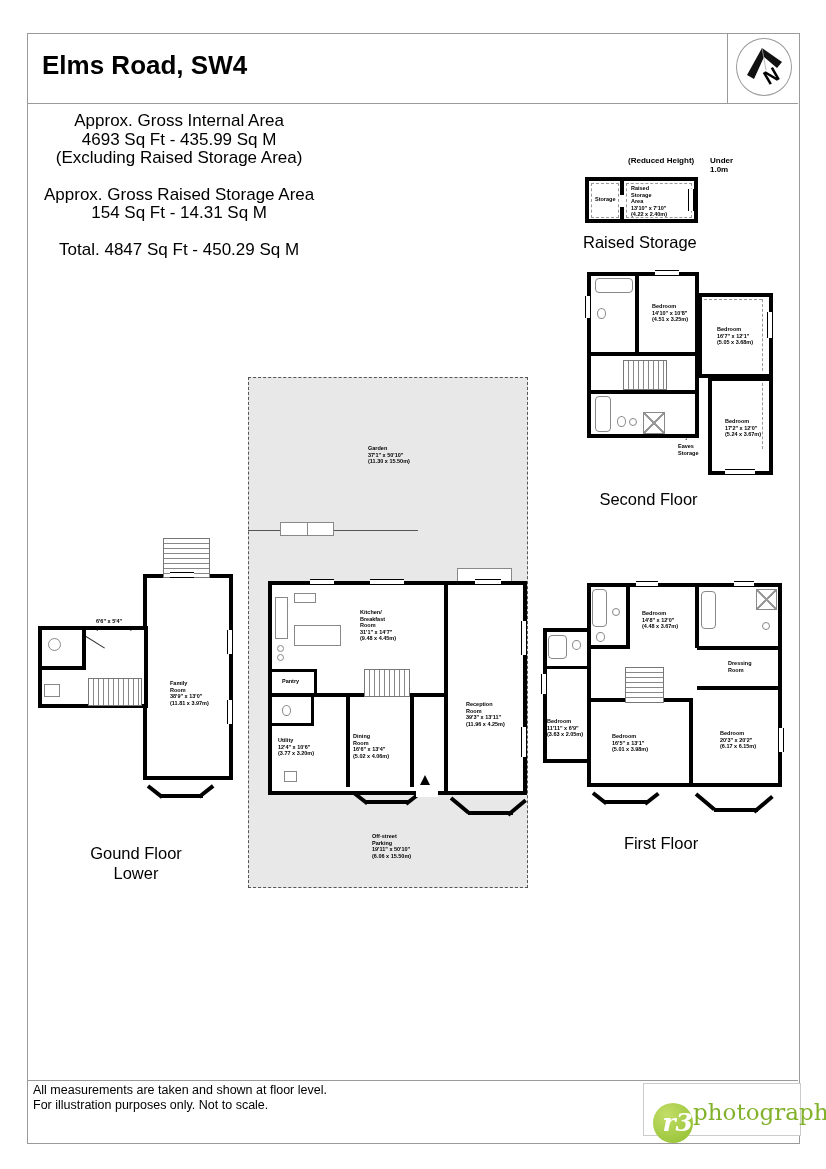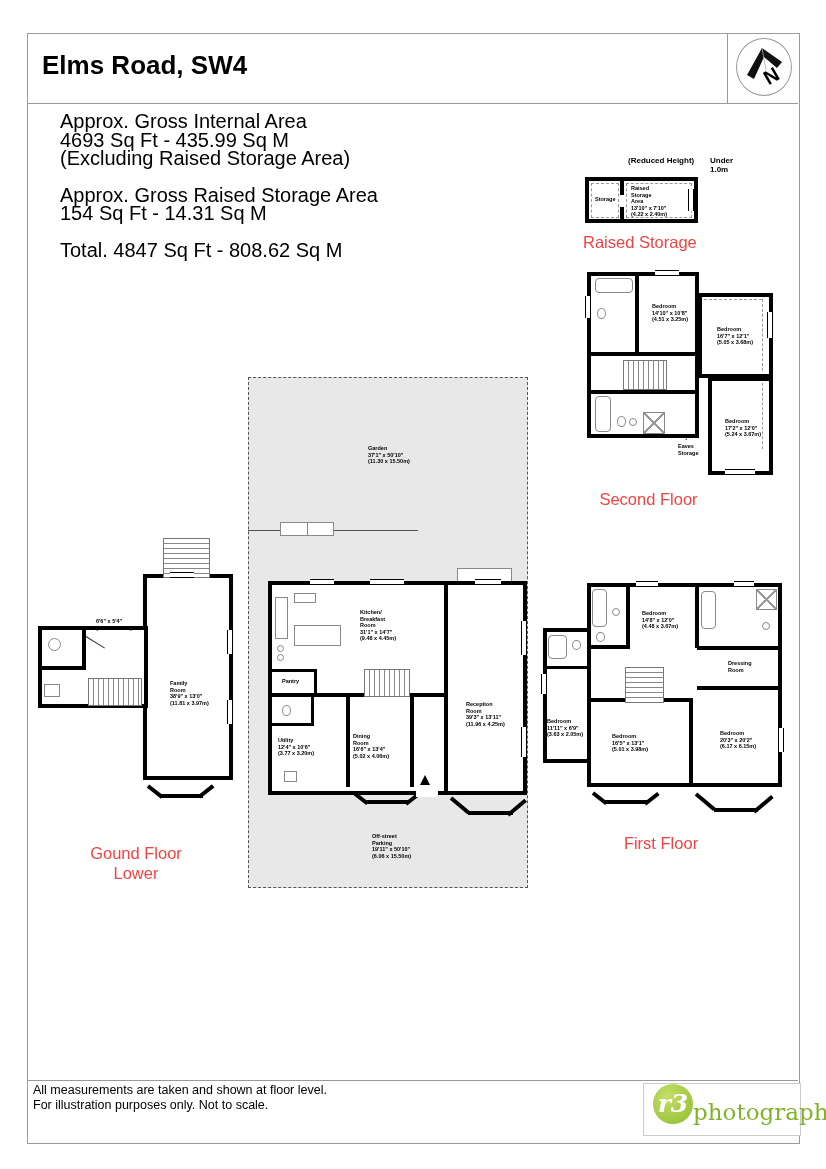--- a/index.html
+++ b/index.html
@@ -2,34 +2,34 @@
 <html><head>
 <meta charset="utf-8">
 <style>
   html,body{margin:0;padding:0;background:#fff;}
   .page{position:relative;width:826px;height:1169px;background:#fff;font-family:"Liberation Sans",sans-serif;color:#000;overflow:hidden;}
   .a{position:absolute;}
   .pborder{left:27px;top:33px;width:771px;height:1109px;border:1px solid #9a9a9a;}
   .title{left:42px;top:50px;font-size:26px;font-weight:bold;}
   .hline{background:#9a9a9a;height:1px;}
   .vline{background:#9a9a9a;width:1px;}
-  .areas{left:60px;top:112px;font-size:20px;line-height:18.5px;}
+  .areas{left:44px;top:112px;font-size:17px;line-height:18.5px;text-align:center;}
   .areas .gap{margin-top:18px;}
   .room{position:absolute;border:4px solid #000;background:#fff;box-sizing:border-box;}
   .wh{position:absolute;background:#000;height:4px;z-index:3;}
   .wv{position:absolute;background:#000;width:4px;z-index:3;}
   .thin{position:absolute;border:1px solid #888;background:#fff;box-sizing:border-box;}
   .fix{position:absolute;border:1px solid #888;background:#fff;box-sizing:border-box;z-index:4;}
   .round{border-radius:50%;}
   .rbath{border-radius:4px;}
   .stairs{position:absolute;border:1px solid #777;background:repeating-linear-gradient(180deg,#fff 0 4px,#888 4px 5px);z-index:4;}
   .stairsv{position:absolute;border:1px solid #777;background:repeating-linear-gradient(90deg,#fff 0 4px,#888 4px 5px);z-index:4;}
   .rl{position:absolute;font-size:5.5px;line-height:6.5px;font-weight:bold;z-index:6;white-space:nowrap;}
   .rl span{display:block;}
-  .flabel{position:absolute;font-size:16.5px;color:#ef4444;text-align:center;}
+  .flabel{position:absolute;font-size:16.5px;color:#000000;text-align:center;}
   .flabel span{display:block;}
   .plot{position:absolute;background:#e8e8e8;border:1px dashed #555;box-sizing:border-box;}
   .winh{position:absolute;height:4px;background:#fff;border-top:1px solid #000;border-bottom:1px solid #000;z-index:5;}
   .winv{position:absolute;width:4px;background:#fff;border-left:1px solid #000;border-right:1px solid #000;z-index:5;}
   .dashh{position:absolute;border-top:1px dashed #999;z-index:2;}
   .dashv{position:absolute;border-left:1px dashed #999;z-index:2;}
   .bay{position:absolute;background:#000;height:4px;z-index:3;transform-origin:left center;}
   .shower{position:absolute;border:1px solid #888;background:linear-gradient(45deg,transparent 46%,#999 46% 54%,transparent 54%),linear-gradient(135deg,transparent 46%,#999 46% 54%,transparent 54%);box-sizing:border-box;z-index:4;}
   .tri-up{position:absolute;width:0;height:0;border-left:5px solid transparent;border-right:5px solid transparent;border-bottom:10px solid #000;z-index:6;}
   .leader{position:absolute;background:#333;height:1px;transform-origin:left center;z-index:6;}
@@ -57,21 +57,21 @@
       <text x="27" y="46" font-size="20" font-weight="bold" font-family="Liberation Sans, sans-serif" transform="rotate(-30 30 38)">N</text>
     </svg>
   </div>
 
   <div class="a areas">
     <div>Approx. Gross Internal Area</div>
     <div>4693 Sq Ft  -  435.99 Sq M</div>
     <div>(Excluding Raised Storage Area)</div>
     <div class="gap">Approx. Gross Raised Storage Area</div>
     <div>154 Sq Ft  -  14.31 Sq M</div>
-    <div class="gap">Total. 4847 Sq Ft  -  808.62 Sq M</div>
+    <div class="gap">Total. 4847 Sq Ft  -  450.29 Sq M</div>
   </div>
 
   <div class="note" style="left:628px;top:156px;">(Reduced Height)</div>
   <div class="note" style="left:710px;top:156px;">
     <span style="display:block;">Under</span>
     <span style="display:block;">1.0m</span>
   </div>
   <div class="room" style="left:585px;top:177px;width:113px;height:46px;">
     <div class="a" style="left:2px;top:2px;width:26px;height:33px;border:1px dashed #999;"></div>
     <div class="a" style="left:37px;top:2px;width:64px;height:33px;border:1px dashed #999;"></div>
@@ -298,16 +298,16 @@
     </div>
   </div>
   <div class="flabel" style="left:538px;top:834px;width:246px;">First Floor</div>
 
   <div class="a hline" style="left:27px;top:1080px;width:771px;"></div>
   <div class="a" style="left:33px;top:1083px;">
     <div class="footer-line">All measurements are taken and shown at floor level.</div>
     <div class="footer-line">For illustration purposes only. Not to scale.</div>
   </div>
   <div class="logo-cell" style="left:643px;top:1083px;width:156px;height:51px;">
-    <div class="logo-circle" style="left:9px;top:0;width:40px;height:40px;font-size:25px;line-height:40px;">r3</div>
+    <div class="logo-circle" style="left:9px;top:19px;width:40px;height:40px;font-size:25px;line-height:40px;text-align:right;">r3</div>
     <div class="logo-text" style="left:49px;top:15px;font-size:23px;">photography</div>
   </div>
 </div>
 
 </body></html>

